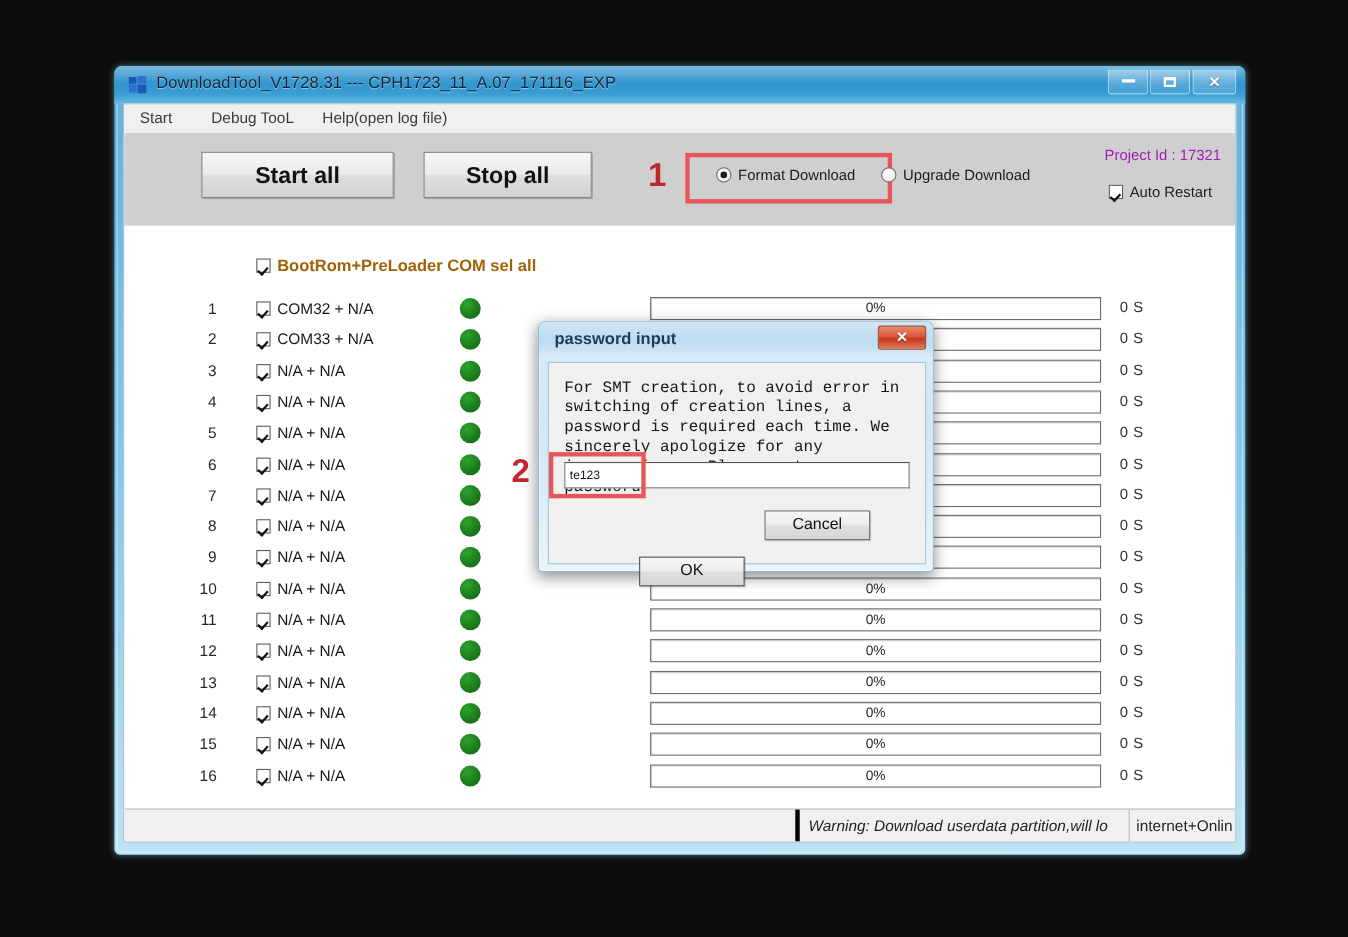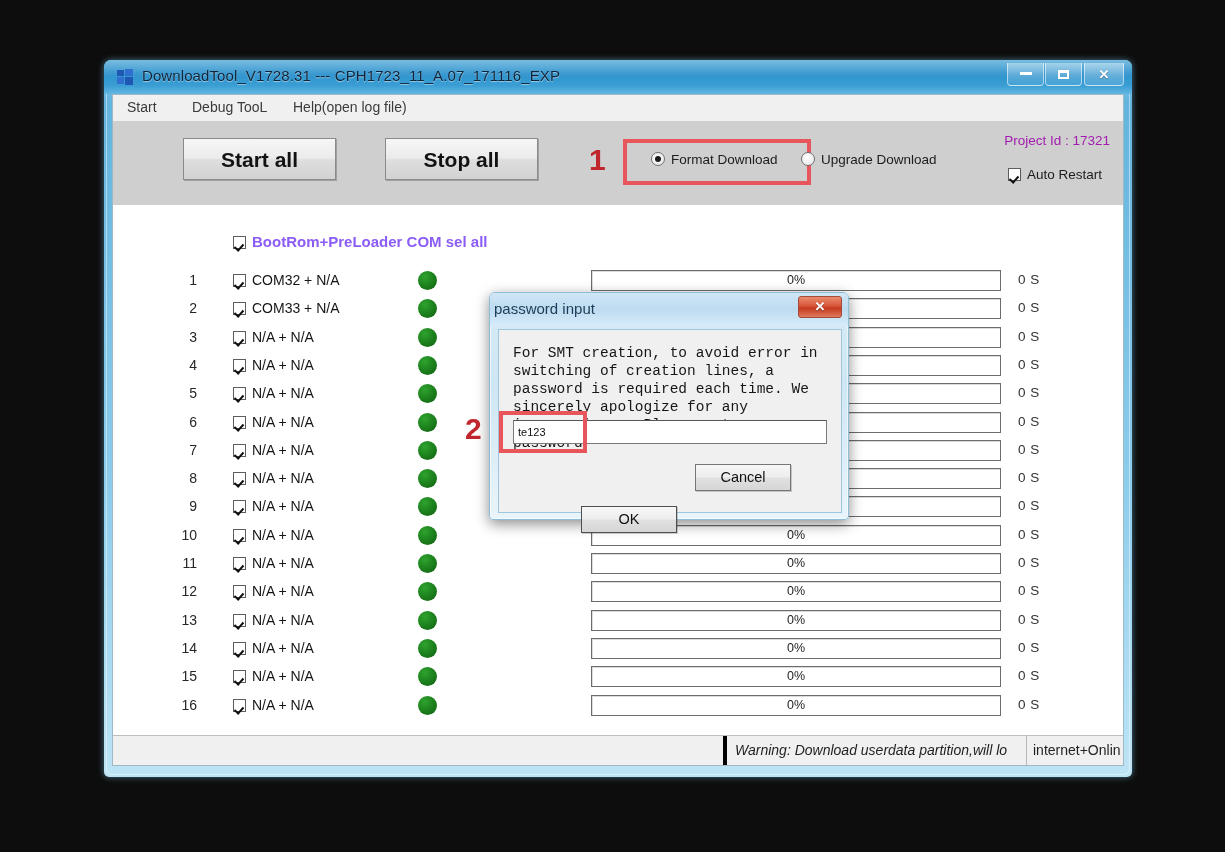--- a/index.html
+++ b/index.html
@@ -138,21 +138,21 @@
     border: 1px solid #8a8a8a;
     box-shadow: 1px 1px 0 rgba(0,0,0,.22);
     font-family: "Liberation Sans", sans-serif;
     font-size: 21px;
     font-weight: bold;
     color: #121212;
     text-align: center;
     line-height: 42px;
     box-sizing: border-box;
   }
-  #start-all { left: 70px; width: 153px; }
+  #start-all { left: 70px; width: 175px; }
   #stop-all  { left: 272px; width: 153px; }
 
   .marker {
     position: absolute;
     font-family: "Liberation Sans", sans-serif;
     font-size: 30px;
     font-weight: bold;
     color: #c0272d;
   }
   .redbox {
@@ -232,21 +232,21 @@
     left: 0; top: 110px;
     width: 100%;
     height: 533px;
     background: #ffffff;
   }
   #sel-all-row {
     position: absolute;
     left: 120px; top: 28px;
     font-size: 15px;
     font-weight: bold;
-    color: #8b5cf6;
+    color: #a16207;
     font-family: "Liberation Sans", sans-serif;
     white-space: nowrap;
     text-align: right;
   }
   .row { position: absolute; left: 0; width: 100%; height: 28px; }
   .row-idx {
     position: absolute;
     left: 62px;
     width: 22px;
     text-align: right;
@@ -351,24 +351,25 @@
   }
   #pw-title-bar {
     position: absolute;
     left: 0; top: 0;
     width: 100%; height: 33px;
     background: linear-gradient(180deg, #cfe6f6 0%, #bedbf0 50%, #d6ecfa 100%);
     border-radius: 5px 5px 0 0;
   }
   #pw-title-text {
     position: absolute;
-    left: 4px; top: 7px;
+    left: 14px; top: 7px;
     font-size: 15px;
     color: #1b3d57;
     font-family: "Liberation Sans", sans-serif;
+    font-weight: bold;
   }
   #pw-close {
     position: absolute;
     right: 6px; top: 3px;
     width: 44px; height: 22px;
     border-radius: 3px;
     border: 1px solid #a34a3a;
     background: linear-gradient(180deg, #e98b6c 0%, #d9563a 45%, #c4391f 55%, #e07a5c 100%);
     color: #ffffff;
     font-size: 13px;

